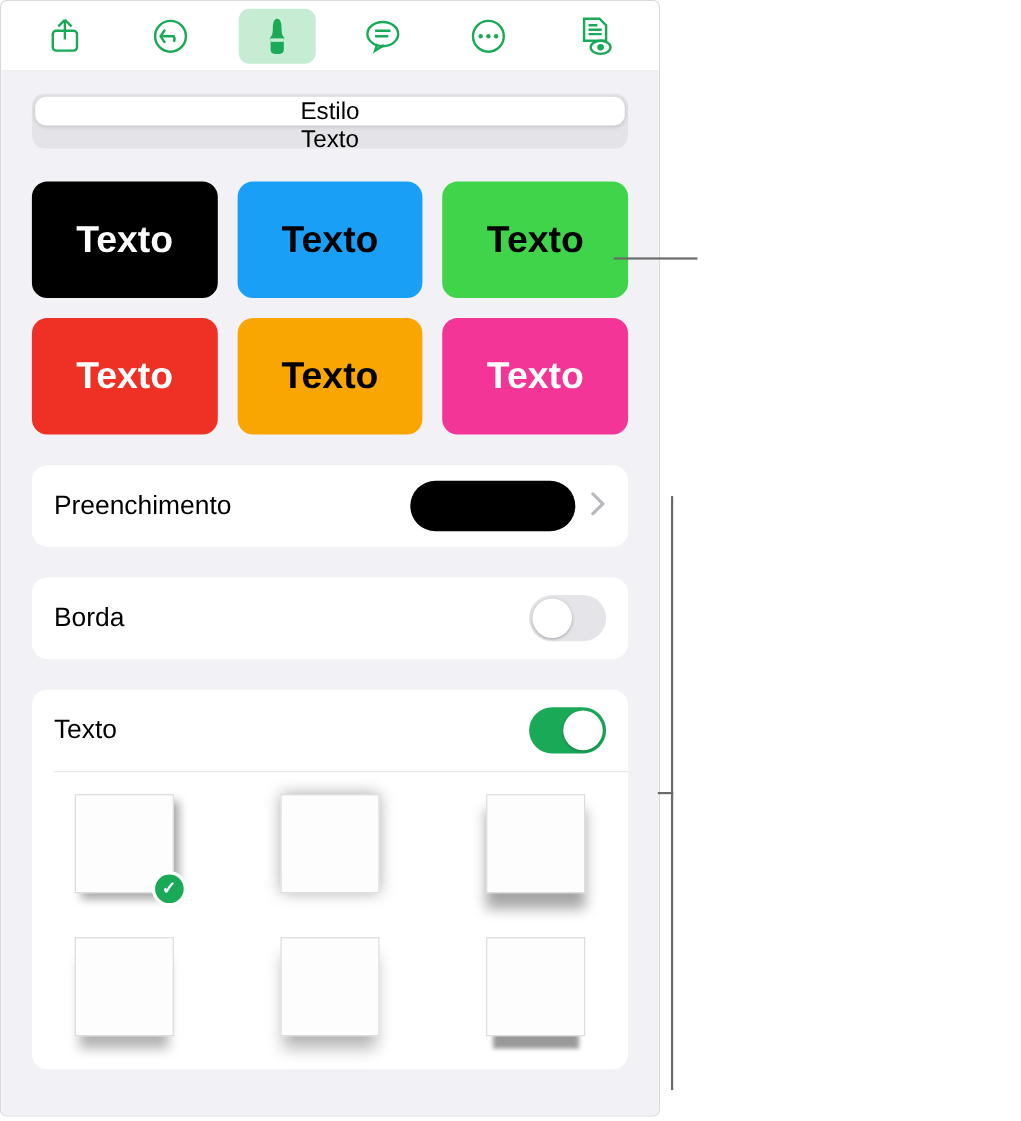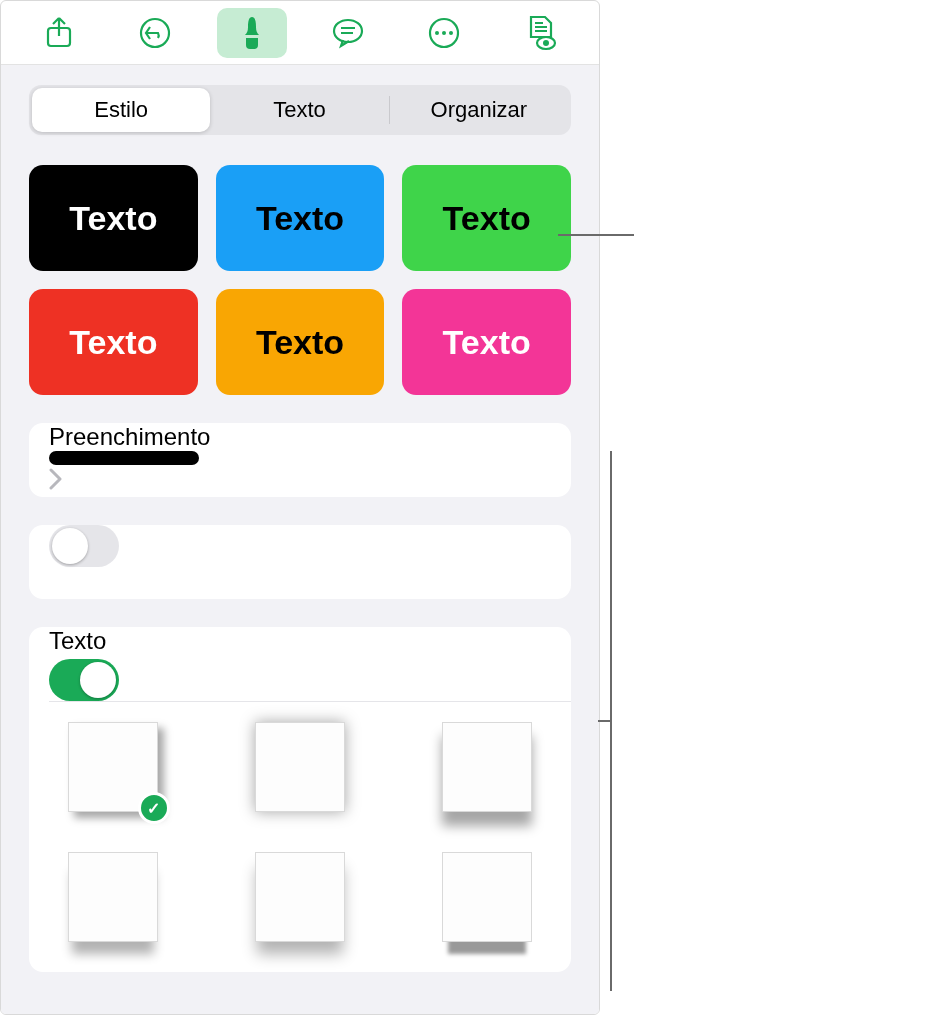--- a/index.html
+++ b/index.html
@@ -48,20 +48,21 @@
     padding: 20px 28px;
     overflow: hidden;
   }
   
   .segmented {
     display: flex;
     background: #e4e4e8;
     border-radius: 12px;
     padding: 3px;
     height: 50px;
+    flex-direction: column;
   }
   .segmented .seg {
     flex: 1;
     display: flex;
     align-items: center;
     justify-content: center;
     font-size: 22px;
     color: #000;
     border-radius: 10px;
     position: relative;
@@ -92,26 +93,25 @@
     font-weight: 700;
   }
   
   .card {
     background: #fff;
     border-radius: 14px;
     margin-top: 28px;
   }
   .row {
     display: flex;
-    align-items: flex-start;
+    align-items: center;
     padding: 0 20px;
     height: 74px;
     font-size: 24px;
     color: #000;
-    flex-direction: column;
   }
   .row .label { flex: 1; }
   .divider {
     height: 1px;
     background: #e5e5e9;
     margin-left: 20px;
   }
   .fill-swatch {
     width: 150px;
     height: 46px;
@@ -242,23 +242,20 @@
   <div class="content">
 
     <div class="segmented">
       <div class="seg active">
         <span>Estilo</span>
       </div>
       <div class="seg">
         <span>Texto</span>
       </div>
       <div class="seg-divider"></div>
-      <div class="seg">
-        <span>Organizar</span>
-      </div>
     </div>
 
     <div class="preset-grid" id="preset-grid">
         <div class="preset" style="background: rgb(0, 0, 0); color: rgb(255, 255, 255);">Texto</div>
         <div class="preset" style="background: rgb(26, 159, 246); color: rgb(0, 0, 0);">Texto</div>
         <div class="preset" style="background: rgb(63, 212, 74); color: rgb(0, 0, 0);">Texto</div>
         <div class="preset" style="background: rgb(238, 49, 36); color: rgb(255, 255, 255);">Texto</div>
         <div class="preset" style="background: rgb(249, 166, 3); color: rgb(0, 0, 0);">Texto</div>
         <div class="preset" style="background: rgb(243, 53, 151); color: rgb(255, 255, 255);">Texto</div>
       </div>
@@ -270,20 +267,21 @@
         <span class="chevron">
           <svg width="14" height="22" viewBox="0 0 14 22">
               <path d="M2 2 L11 11 L2 20" stroke="#b8b8bd" stroke-width="3" fill="none" stroke-linecap="round" stroke-linejoin="round"></path>
             </svg>
         </span>
       </div>
     </div>
 
     <div class="card">
       <div class="row">
+        <span class="label">Borda</span>
         <div class="toggle off">
           <div class="knob"></div>
         </div>
       </div>
     </div>
 
     <div class="card">
       <div class="row">
         <span class="label">Texto</span>
         <div class="toggle on">

